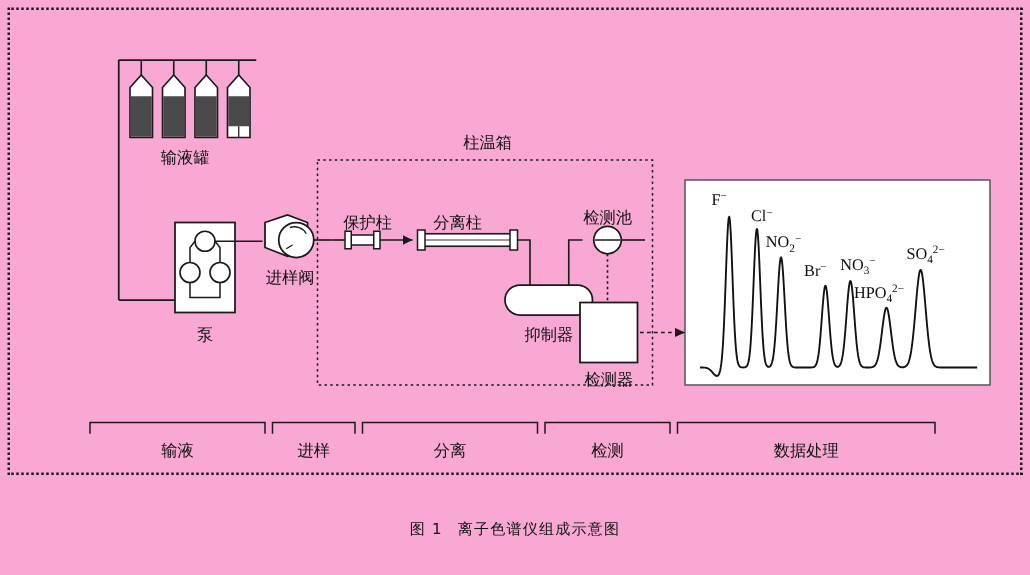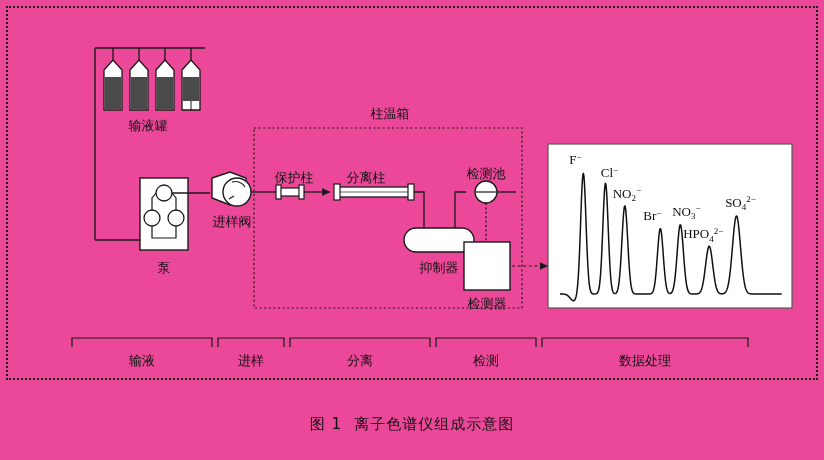--- a/index.html
+++ b/index.html
@@ -7,21 +7,21 @@
     padding: 0;
     background: #ffffff;
   }
   body {
     font-family: "Liberation Serif", "DejaVu Serif", serif;
   }
   #page {
     position: relative;
     width: 824px;
     height: 460px;
-    background: #ec4899;
+    background: #f9a8d4;
     overflow: hidden;
   }
   #figure-frame {
     position: absolute;
     left: 6px;
     top: 6px;
     width: 812px;
     height: 374px;
     border: 2px dotted #1a1a1a;
     box-sizing: border-box;
@@ -56,21 +56,21 @@
     font-size: 9px;
     fill: #0d0d0d;
   }
   #caption {
     position: absolute;
     left: 0;
     top: 415px;
     width: 824px;
     text-align: center;
     font-family: "DejaVu Sans", "Liberation Sans", sans-serif;
-    font-size: 15px;
+    font-size: 12px;
     color: #111111;
     letter-spacing: 1px;
   }
   #caption .cap-num {
     margin-right: 12px;
   }
 </style>
 </head>
 <body>
 

